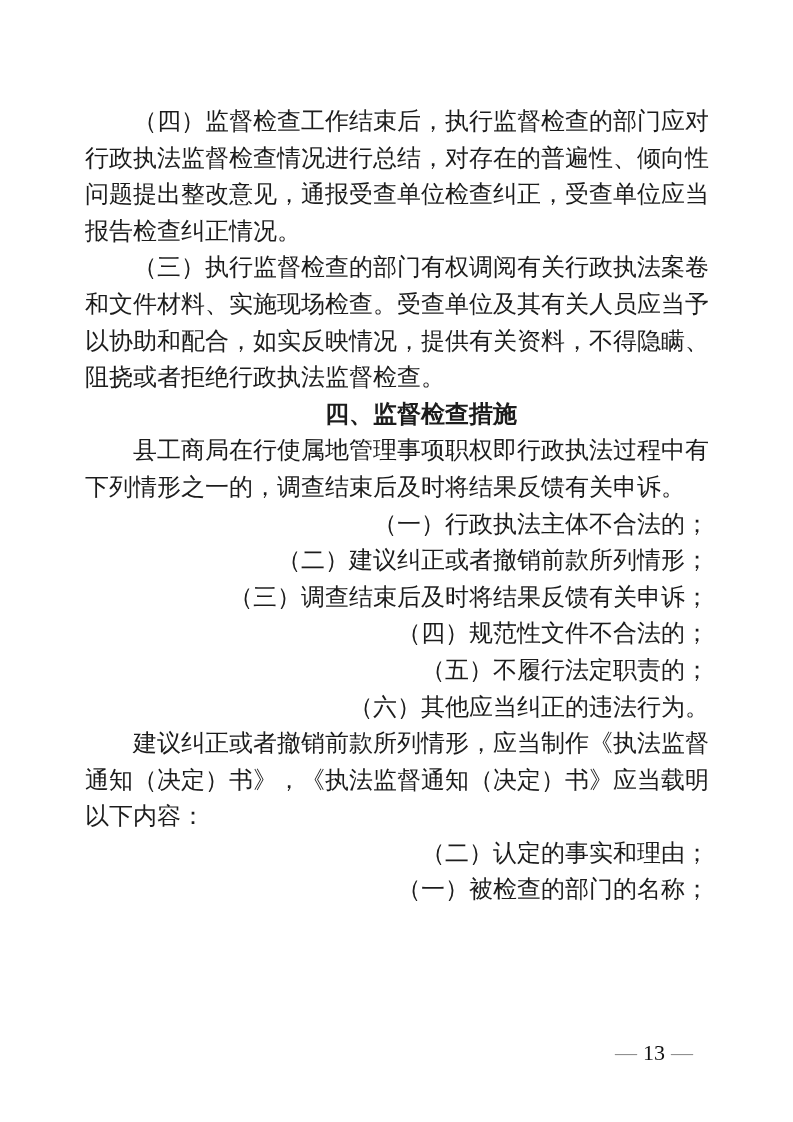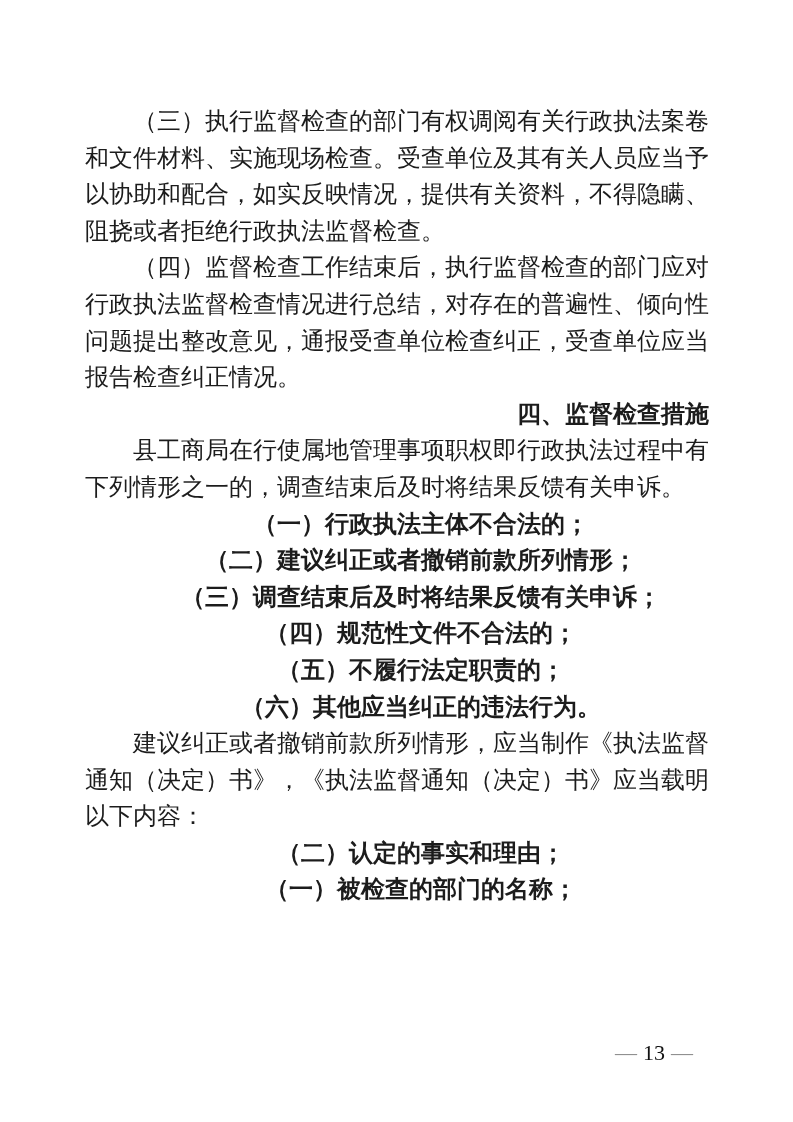--- a/index.html
+++ b/index.html
@@ -19,25 +19,25 @@
     width: 624px;
   }
   .content p {
     margin: 0;
     font-size: 24px;
     line-height: 36.6px;
     text-indent: 2em;
     text-align: justify;
     letter-spacing: 0;
   }
-  .content p.list-item { text-align: center; font-weight: bold; }
+  .content p.list-item { text-align: right; }
   .content p.section-heading {
     font-family: "Liberation Sans", "DejaVu Sans", sans-serif;
     font-weight: 700;
-    text-align: right;
+    text-align: center;
   }
   .page-footer {
     position: absolute;
     top: 1041px;
     right: 94px;
     font-size: 22px;
     line-height: 24px;
     font-family: "Liberation Serif", "DejaVu Serif", serif;
     color: #111111;
     white-space: nowrap;
@@ -45,22 +45,22 @@
   .page-footer .dash {
     color: #8a8a8a;
     padding: 0 6px;
   }
 </style>
 </head>
 <body>
 
 <div class="page">
   <div class="content">
+    <p>（四）监督检查工作结束后，执行监督检查的部门应对行政执法监督检查情况进行总结，对存在的普遍性、倾向性问题提出整改意见，通报受查单位检查纠正，受查单位应当报告检查纠正情况。</p>
     <p>（三）执行监督检查的部门有权调阅有关行政执法案卷和文件材料、实施现场检查。受查单位及其有关人员应当予以协助和配合，如实反映情况，提供有关资料，不得隐瞒、阻挠或者拒绝行政执法监督检查。</p>
-    <p>（四）监督检查工作结束后，执行监督检查的部门应对行政执法监督检查情况进行总结，对存在的普遍性、倾向性问题提出整改意见，通报受查单位检查纠正，受查单位应当报告检查纠正情况。</p>
     <p class="section-heading">四、监督检查措施</p>
     <p>县工商局在行使属地管理事项职权即行政执法过程中有下列情形之一的，调查结束后及时将结果反馈有关申诉。</p>
     <p class="list-item">（一）行政执法主体不合法的；</p>
     <p class="list-item">（二）建议纠正或者撤销前款所列情形；</p>
     <p class="list-item">（三）调查结束后及时将结果反馈有关申诉；</p>
     <p class="list-item">（四）规范性文件不合法的；</p>
     <p class="list-item">（五）不履行法定职责的；</p>
     <p class="list-item">（六）其他应当纠正的违法行为。</p>
     <p>建议纠正或者撤销前款所列情形，应当制作《执法监督通知（决定）书》，《执法监督通知（决定）书》应当载明以下内容：</p>
     <p class="list-item">（二）认定的事实和理由；</p>

